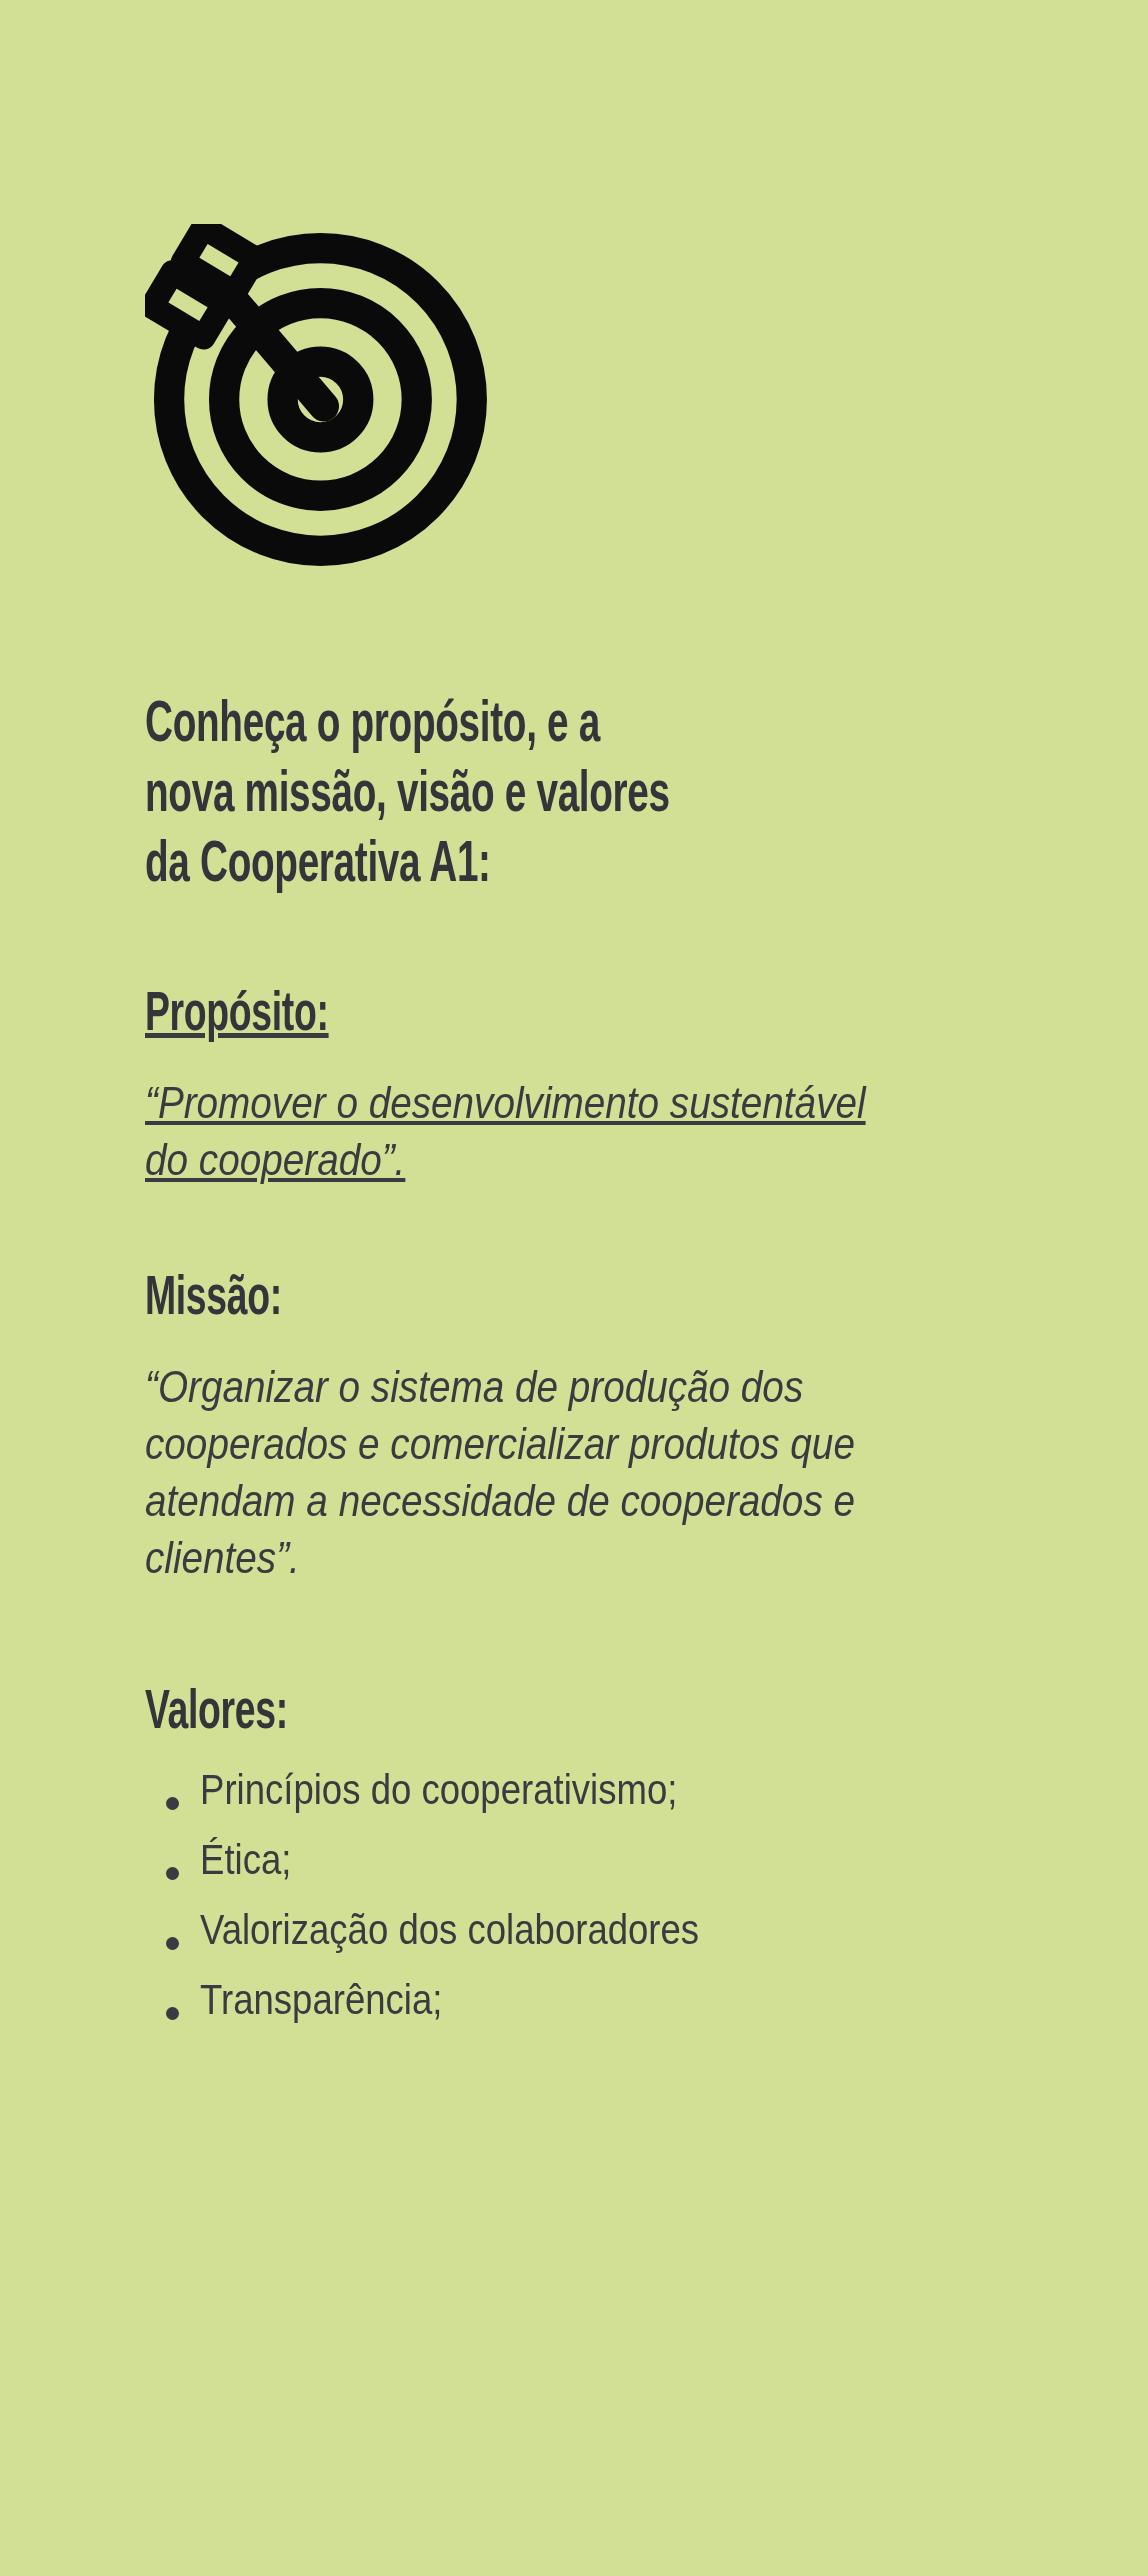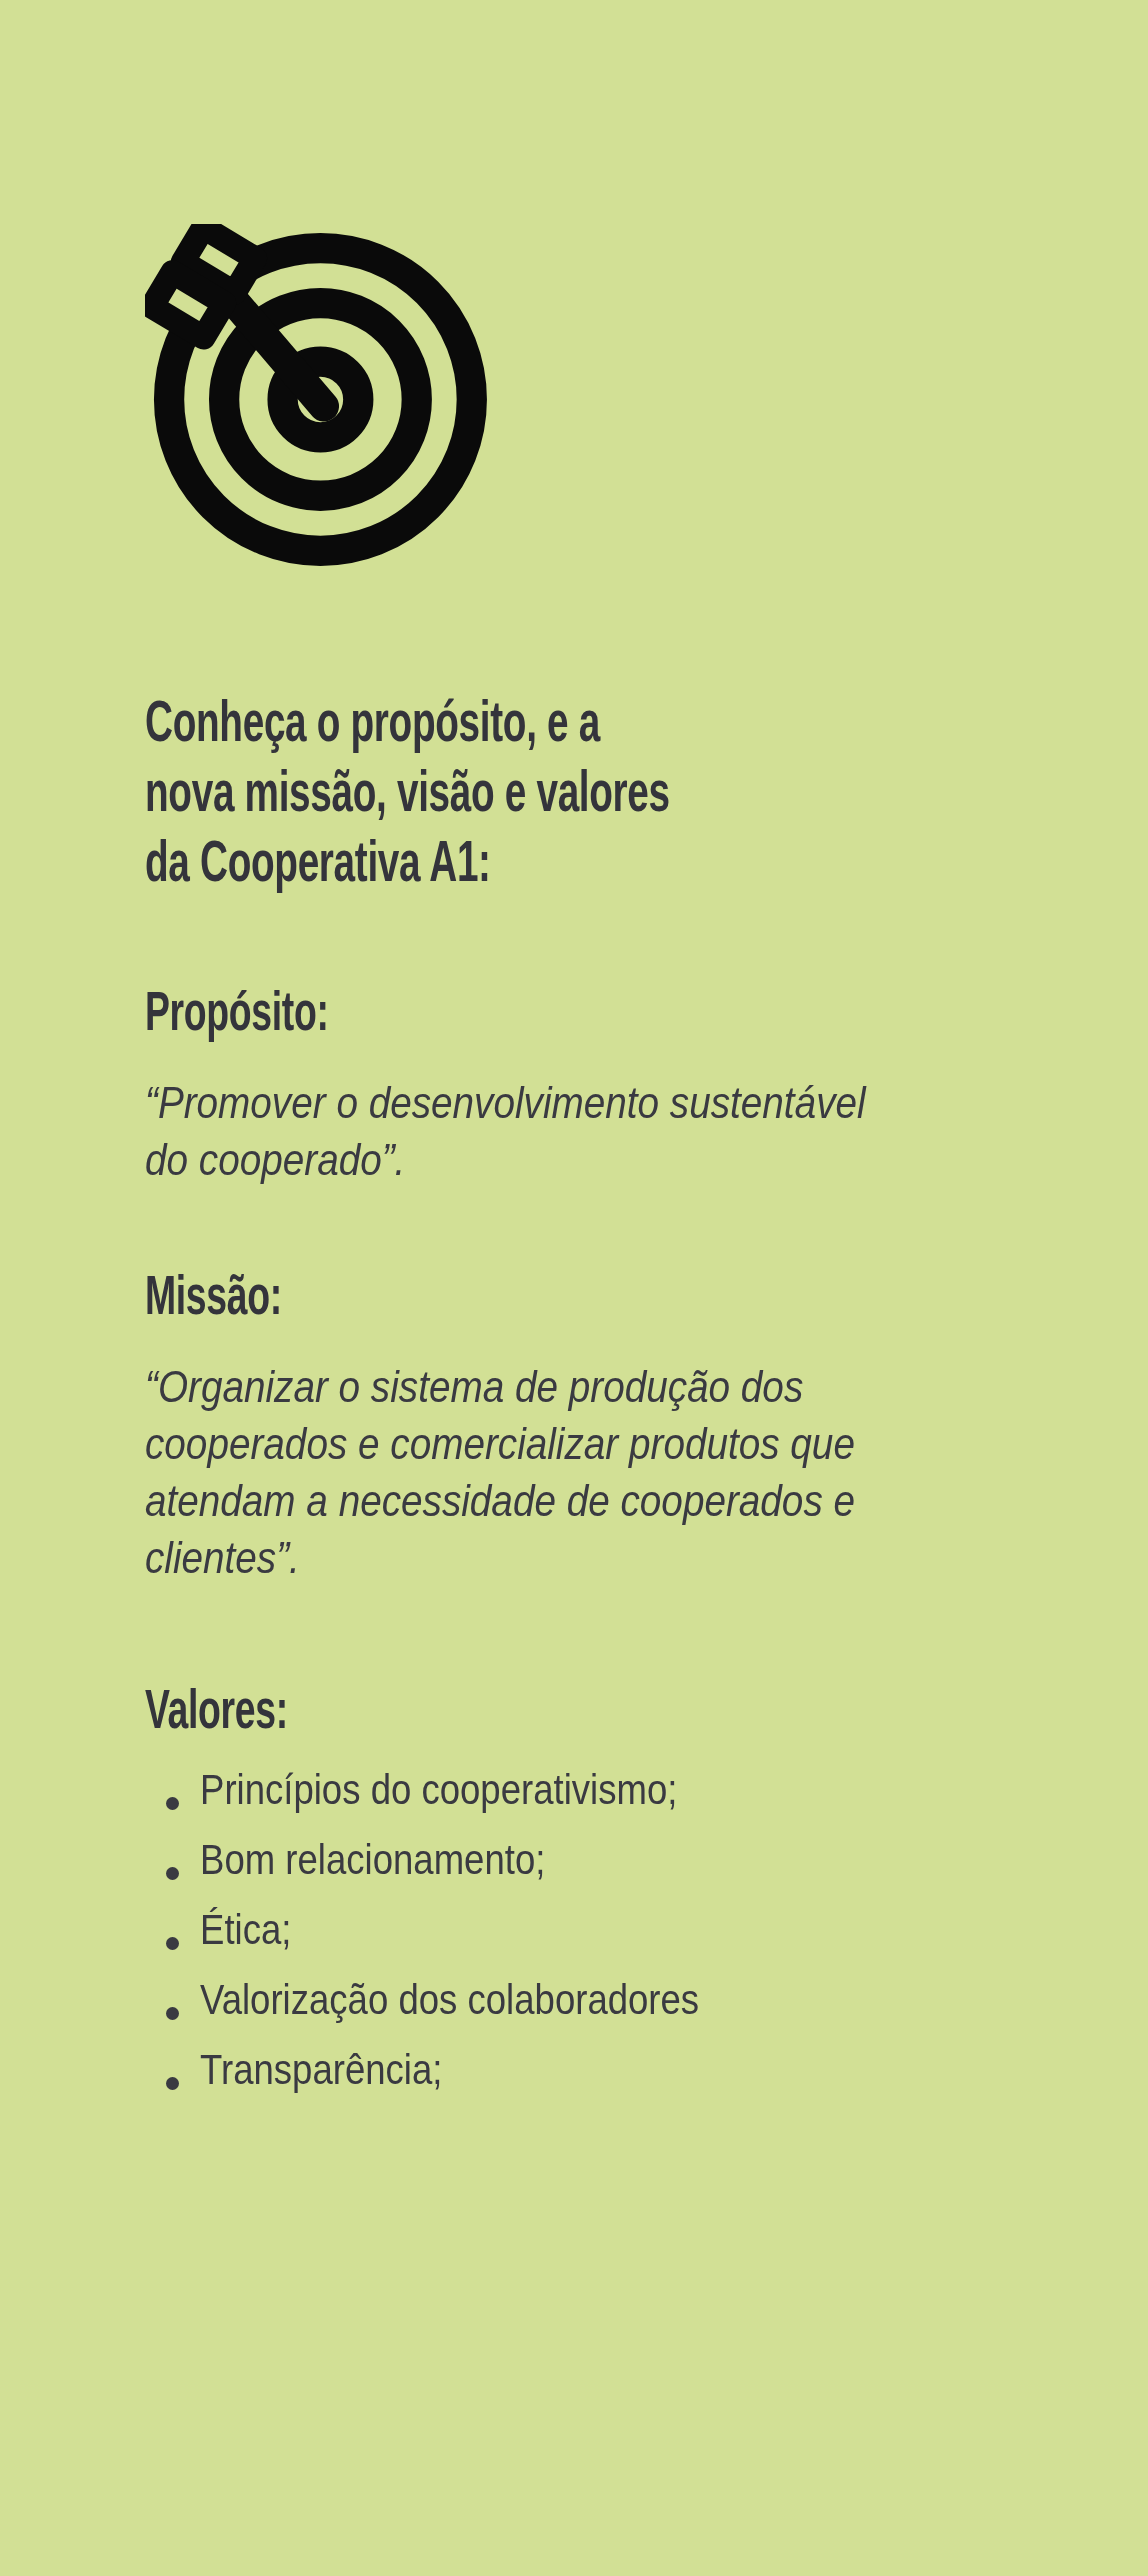--- a/index.html
+++ b/index.html
@@ -24,21 +24,21 @@
     font-weight: 700;
     line-height: 70px;
     color: #34343b;
     letter-spacing: -0.5px;
     white-space: nowrap;
     width: max-content;
     transform: scaleX(0.68);
     transform-origin: 0 50%;
   }
 
-  .section-proposito { margin-top: 80px; }
+  .section-proposito { margin-top: 80px; text-decoration: underline; }
   .section-missao    { margin-top: 72px; text-align: center; }
   .section-visao     { margin-top: 95px; }
   .section-valores   { margin-top: 88px; }
 
   .section-title {
     font-size: 55px;
     font-weight: 700;
     line-height: 70px;
     color: #34343b;
     letter-spacing: -0.5px;
@@ -120,24 +120,20 @@
 
   <div class="section-valores">
     <div class="section-title">Valores:</div>
     <ul class="values-list">
       <li class="values-item">
         <span class="bullet-dot"></span>
         <span class="values-label">Princípios do cooperativismo;</span>
       </li>
       <li class="values-item">
         <span class="bullet-dot"></span>
-        <span class="values-label">Bom relacionamento;</span>
-      </li>
-      <li class="values-item">
-        <span class="bullet-dot"></span>
         <span class="values-label">Ética;</span>
       </li>
       <li class="values-item">
         <span class="bullet-dot"></span>
         <span class="values-label">Valorização dos colaboradores</span>
       </li>
       <li class="values-item">
         <span class="bullet-dot"></span>
         <span class="values-label">Transparência;</span>
       </li>

